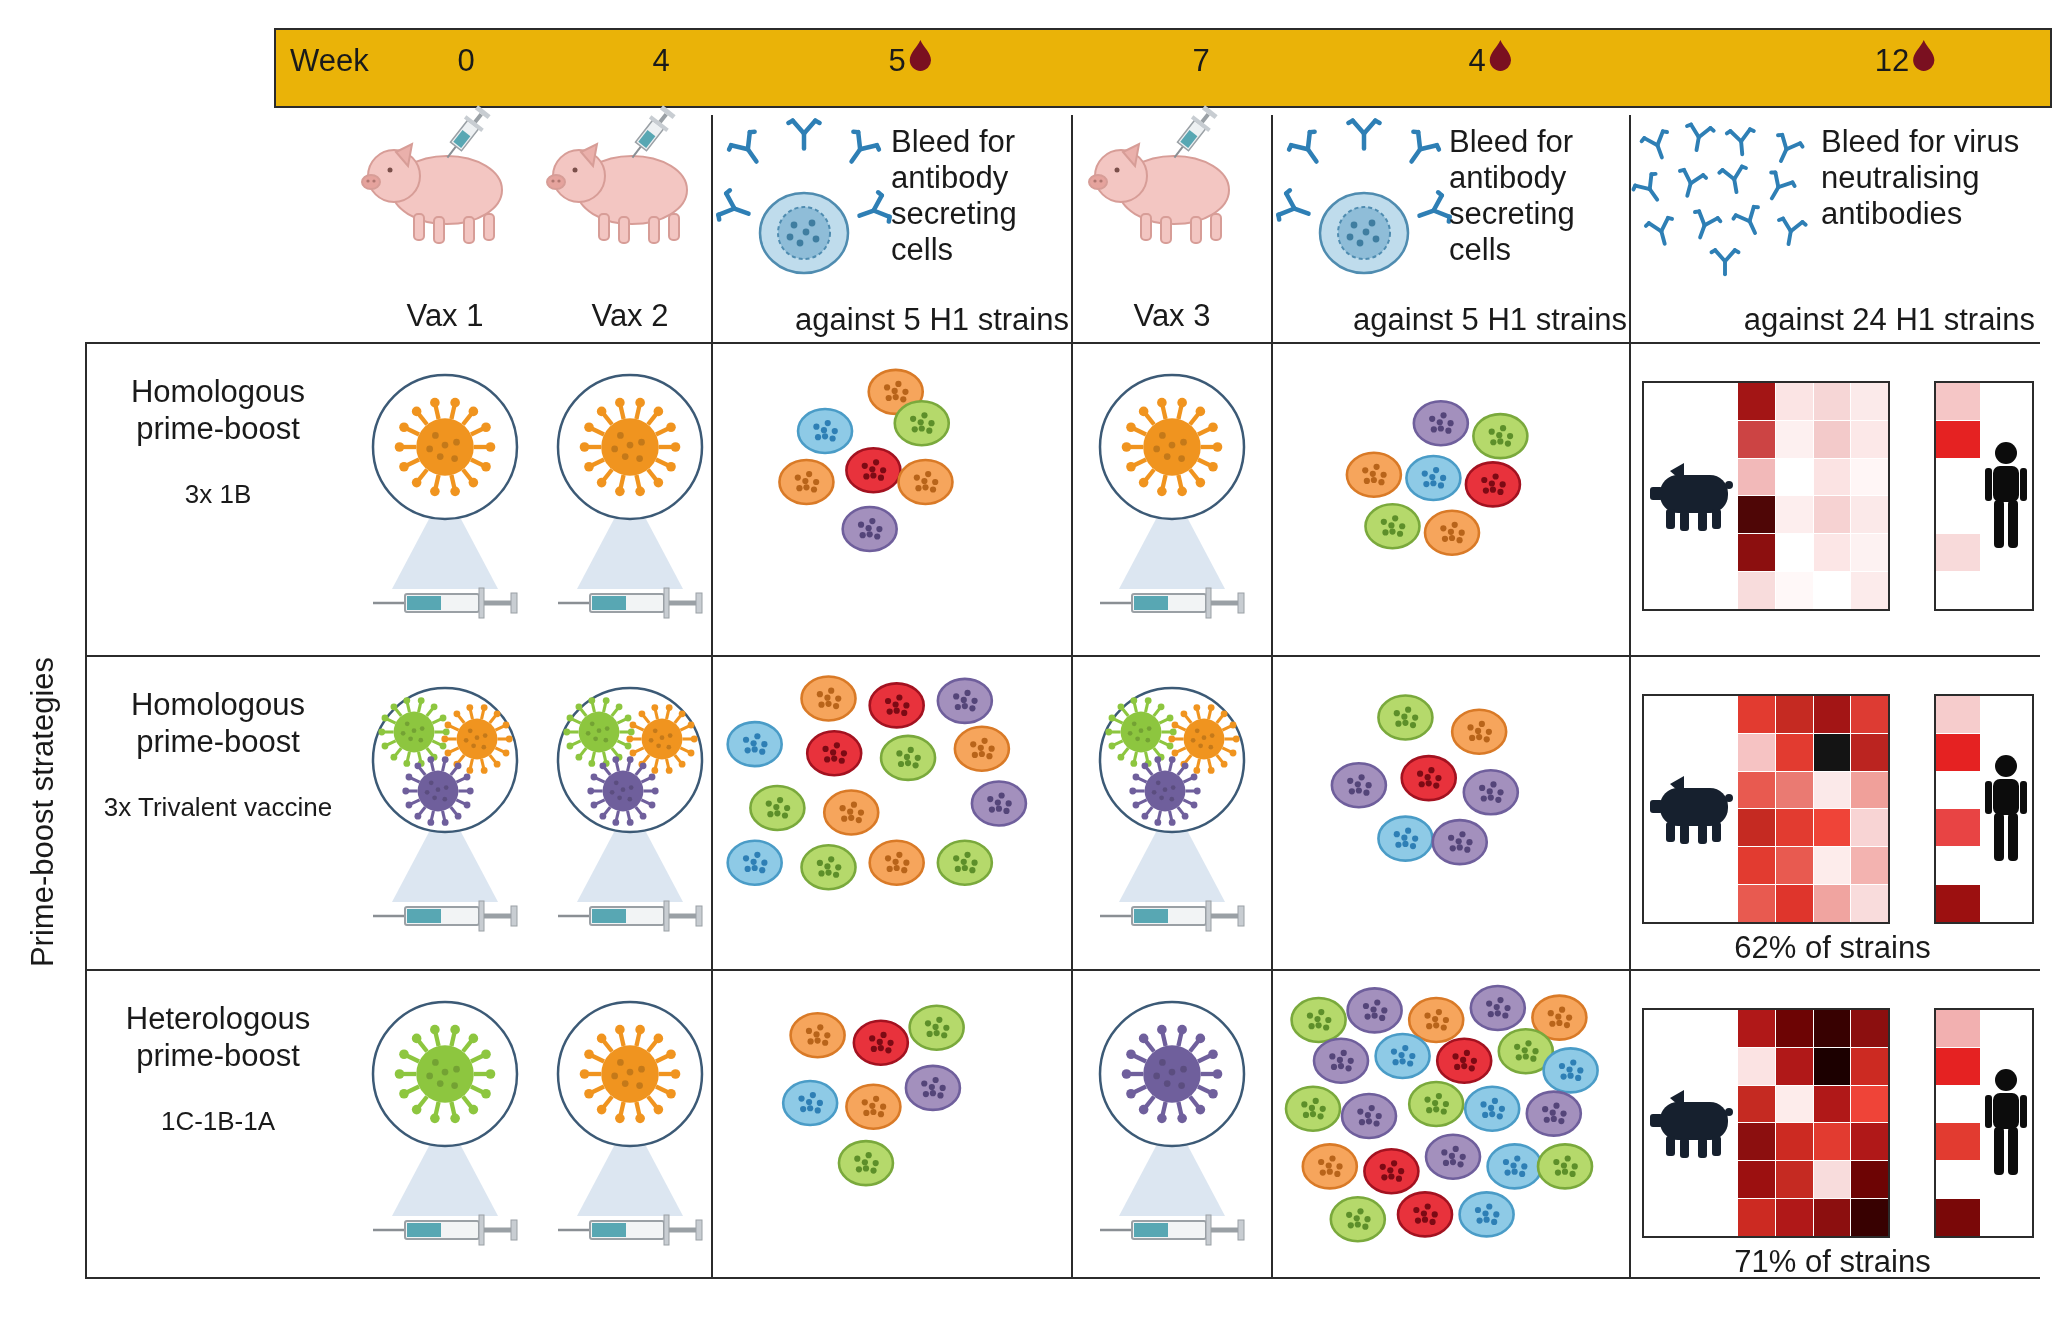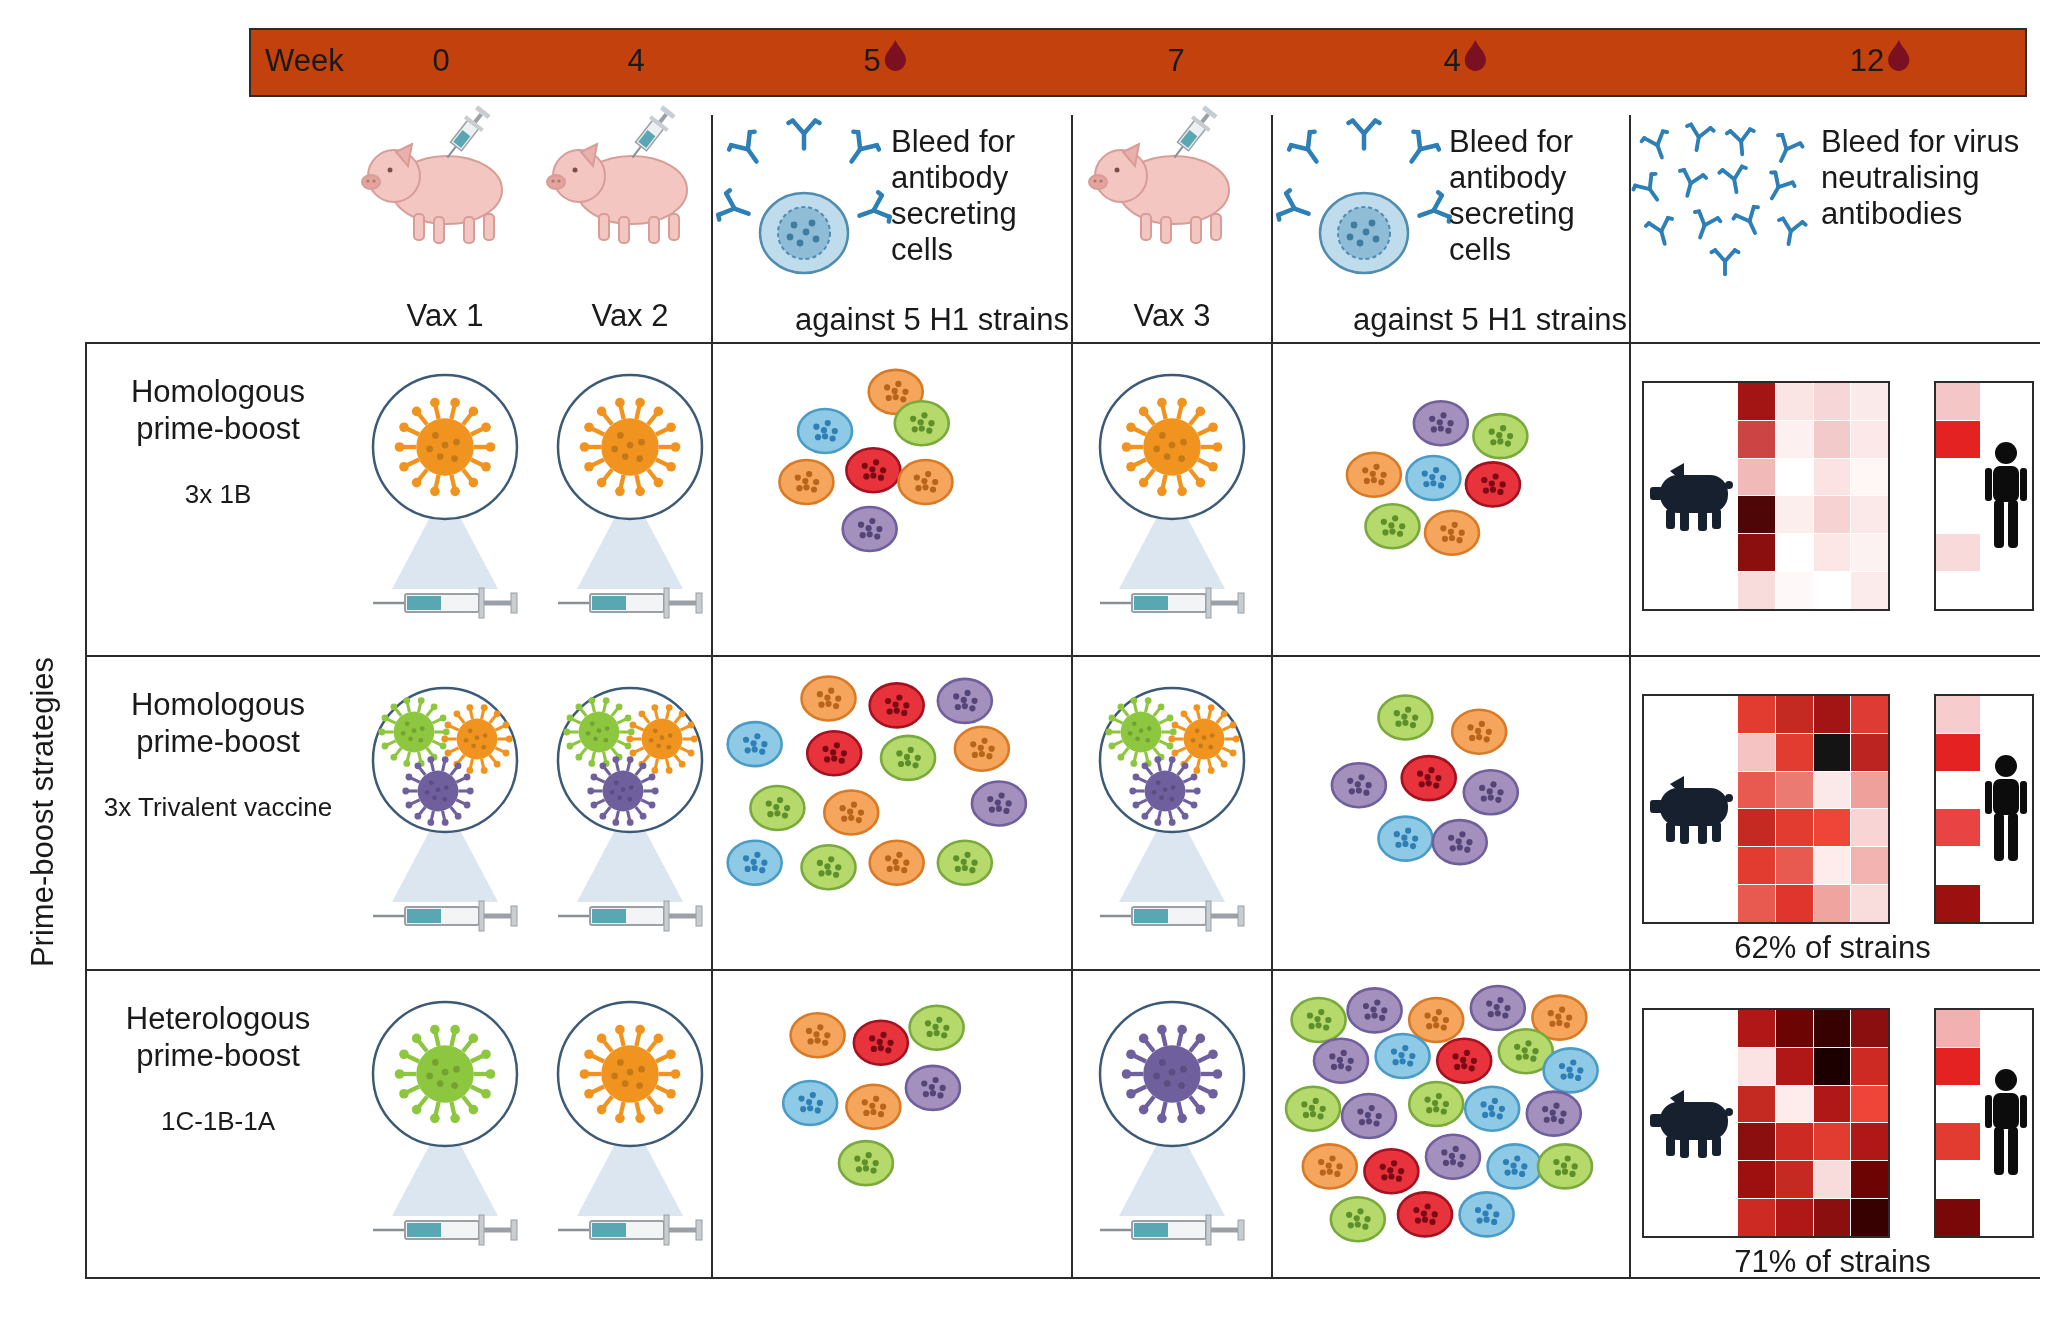--- a/index.html
+++ b/index.html
@@ -1,22 +1,22 @@
 <!DOCTYPE html>
 <html><head>
 <meta charset="utf-8">
 <style>
   *{margin:0;padding:0;box-sizing:border-box}
   html,body{background:#fff}
   .stage{position:relative;width:2069px;height:1330px;background:#fff;
          font-family:"Liberation Sans",sans-serif;color:#1a1a1a;overflow:hidden}
   .hline{position:absolute;height:2px;background:#2b2b2b}
   .vline{position:absolute;width:2px;background:#2b2b2b}
-  .timeline-box{position:absolute;left:249px;top:28px;width:1778px;height:69px;
-                border:2.5px solid #2b2b2b;background:#c2410c}
+  .timeline-box{position:absolute;left:274px;top:28px;width:1778px;height:80px;
+                border:2.5px solid #2b2b2b;background:#eab308}
   .tl-label{position:absolute;left:14px;top:13px;font-size:31px}
   .tl-point{position:absolute;top:13px;transform:translateX(-50%);
             display:flex;align-items:flex-start;gap:2px;font-size:31px}
   .vax-label{position:absolute;width:160px;transform:translateX(-50%);
              text-align:center;font-size:31px}
   .bleed-head{position:absolute;height:226px}
   .bleed-main{position:absolute;font-size:31px;line-height:1.16;text-align:left}
   .bleed-sub{position:absolute;bottom:4px;left:0;width:100%;text-align:right;font-size:31px}
   .row-label{position:absolute;width:252px;text-align:center}
   .row-name{font-size:31px;line-height:1.2}
@@ -274,20 +274,21 @@
           <g transform="translate(86,132) rotate(0)">
             <line x1="0" y1="14.3" x2="0" y2="1.3" stroke="#2e7fb5" stroke-width="3.9" stroke-linecap="round"></line>
             <line x1="0" y1="1.3" x2="-9.88" y2="-9.88" stroke="#2e7fb5" stroke-width="3.9" stroke-linecap="round"></line>
             <line x1="0" y1="1.3" x2="9.88" y2="-9.88" stroke="#2e7fb5" stroke-width="3.9" stroke-linecap="round"></line>
             <line x1="-9.88" y1="-9.88" x2="-13.52" y2="-7.8" stroke="#2e7fb5" stroke-width="3.9" stroke-linecap="round"></line>
             <line x1="9.88" y1="-9.88" x2="13.52" y2="-7.8" stroke="#2e7fb5" stroke-width="3.9" stroke-linecap="round"></line>
           </g>
         </svg>
       </div>
     <div class="bleed-main" style="left:190px;top:8px;width:210px">Bleed for virus neutralising antibodies</div>
+    <div class="bleed-sub">against 24 H1 strains</div>
   </div>
 
   <div class="sidebar-label">Prime-boost strategies</div>
 
 <svg width="180" height="150" style="position:absolute;left:352px;top:118px;overflow:visible">
       <g>
         <ellipse cx="95" cy="72" rx="55" ry="34" fill="#f3c6c2" stroke="#d79d97" stroke-width="2"></ellipse>
         <rect x="62" y="96" width="10" height="26" rx="4" fill="#f3c6c2" stroke="#d79d97" stroke-width="2"></rect>
         <rect x="82" y="99" width="10" height="26" rx="4" fill="#f3c6c2" stroke="#d79d97" stroke-width="2"></rect>
         <rect x="112" y="99" width="10" height="26" rx="4" fill="#f3c6c2" stroke="#d79d97" stroke-width="2"></rect>

